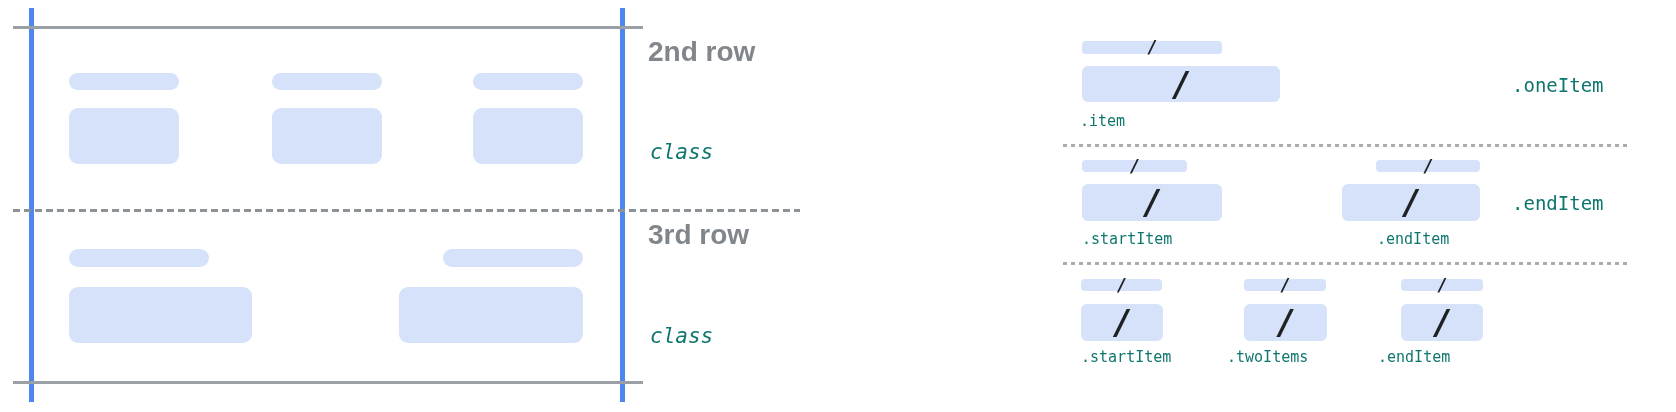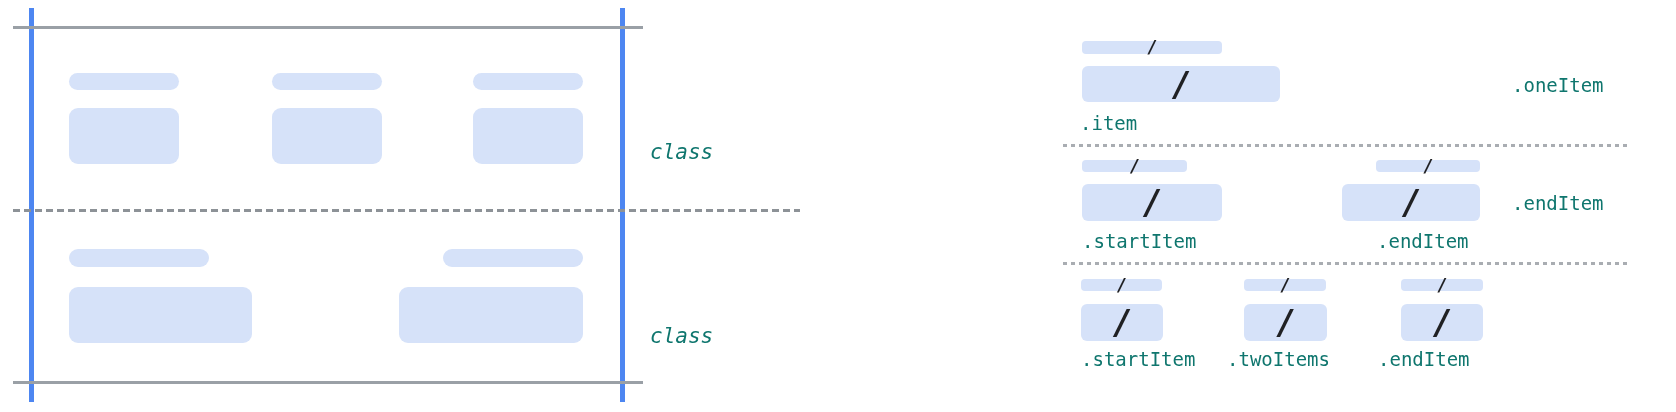--- a/index.html
+++ b/index.html
@@ -17,21 +17,21 @@
   .rad-md{border-radius:6px;}
   .slash{font-family:"DejaVu Sans",sans-serif;font-style:italic;font-weight:bold;
          color:#202124;line-height:1;}
   .slash.sm{font-size:17px;}
   .slash.lg{font-size:33px;}
   .mono{font-family:"DejaVu Sans Mono","Liberation Mono",monospace;color:#0f766e;}
   .heading{position:absolute;font-family:"Liberation Sans",sans-serif;font-weight:bold;
            font-size:28px;color:#80868b;white-space:nowrap;}
   .code{position:absolute;font-size:21px;line-height:32px;white-space:pre;}
   .code div{height:32px;display:flex;align-items:center;font-style:italic;}
-  .field-label{position:absolute;font-size:19px;white-space:nowrap;}
+  .field-label{position:absolute;font-size:15px;white-space:nowrap;}
   .tpl-label{position:absolute;font-size:19px;white-space:nowrap;}
 </style>
 </head>
 <body>
 
 <div id="stage">
 
   <div class="vline" style="left:29px;top:8px;height:394px;"></div>
   <div class="vline" style="left:620px;top:8px;height:394px;"></div>
   <div class="hline" style="left:13px;top:26px;width:630px;"></div>
@@ -43,25 +43,27 @@
   <div class="bar rad-lg" style="left:272px;top:73px;width:110px;height:17px;"></div>
   <div class="bar rad-lg" style="left:272px;top:108px;width:110px;height:56px;"></div>
   <div class="bar rad-lg" style="left:473px;top:73px;width:110px;height:17px;"></div>
   <div class="bar rad-lg" style="left:473px;top:108px;width:110px;height:56px;"></div>
 
   <div class="bar rad-lg" style="left:69px;top:249px;width:140px;height:18px;"></div>
   <div class="bar rad-lg" style="left:69px;top:287px;width:183px;height:56px;"></div>
   <div class="bar rad-lg" style="left:443px;top:249px;width:140px;height:18px;"></div>
   <div class="bar rad-lg" style="left:399px;top:287px;width:184px;height:56px;"></div>
 
+  <div class="heading" style="left:648px;top:36px;">2nd row</div>
   <div class="code mono" style="left:650px;top:72px;">
     <div>class</div>
     
   </div>
 
+  <div class="heading" style="left:648px;top:219px;">3rd row</div>
   <div class="code mono" style="left:650px;top:256px;">
     <div>class</div>
     
     
     
   </div>
 
   <div class="bar rad-sm" style="left:1082px;top:41px;width:140px;height:13px;">
     <span class="slash sm">/</span>
   </div>

